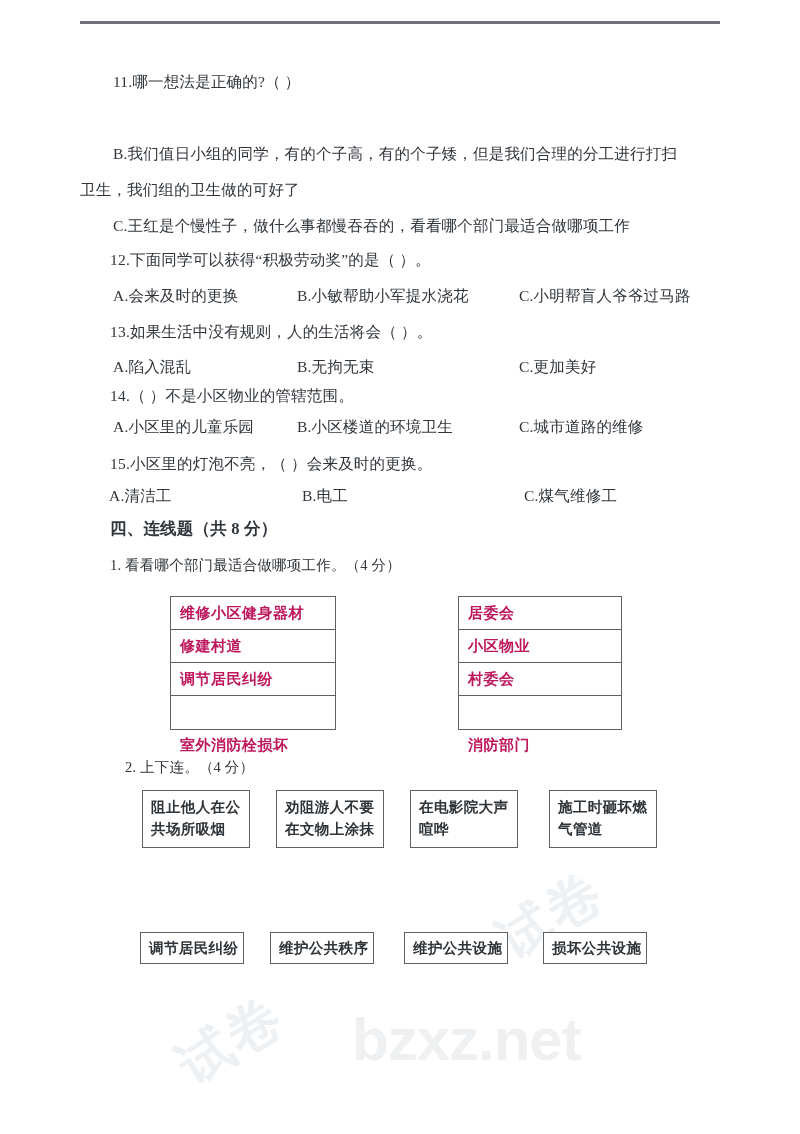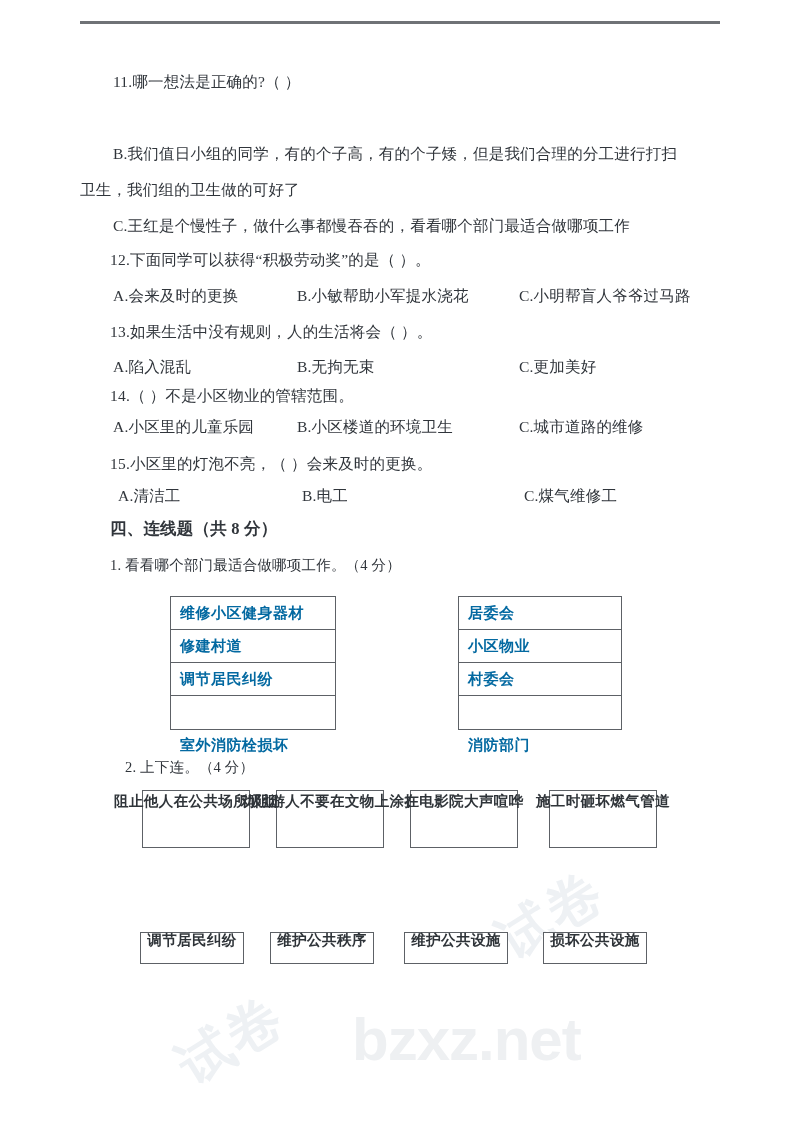--- a/index.html
+++ b/index.html
@@ -86,36 +86,36 @@
   .match-table .cell {
     height: 33px;
     box-sizing: border-box;
     border-bottom: 1.5px solid #5d6166;
     display: flex;
     align-items: center;
     padding-left: 9px;
     font-size: 15px;
     font-family: "Liberation Sans", "DejaVu Sans", sans-serif;
     font-weight: 700;
-    color: #0369a1;
+    color: #be185d;
     letter-spacing: 0.5px;
     white-space: nowrap;
   }
   .match-table .cell:last-child { border-bottom: none; margin-top: 33px; }
   #match-left  { left: 170px; top: 596px; width: 166px; height: 134px; }
   #match-right { left: 458px; top: 596px; width: 164px; height: 134px; }
 
   
   .tile {
     position: absolute;
     border: 1.5px solid #5d6166;
     box-sizing: border-box;
     background: #ffffff;
     display: flex;
-    flex-direction: row;
+    flex-direction: column;
     justify-content: center;
     padding: 0 8px;
     font-family: "Liberation Sans", "DejaVu Sans", sans-serif;
     font-weight: 700;
     font-size: 14.5px;
     line-height: 1.5;
     color: #2f3439;
     letter-spacing: 0.4px;
   }
   .tile span { white-space: nowrap; display: block; }
@@ -148,21 +148,21 @@
   <div class="opt" style="left:113px; top:359px;">A.陷入混乱</div>
   <div class="opt" style="left:297px; top:359px;">B.无拘无束</div>
   <div class="opt" style="left:519px; top:359px;">C.更加美好</div>
 
   <div class="line" style="left:110px; top:388px;">14.（    ）不是小区物业的管辖范围。</div>
   <div class="opt" style="left:113px; top:419px;">A.小区里的儿童乐园</div>
   <div class="opt" style="left:297px; top:419px;">B.小区楼道的环境卫生</div>
   <div class="opt" style="left:519px; top:419px;">C.城市道路的维修</div>
 
   <div class="line" style="left:110px; top:456px;">15.小区里的灯泡不亮，（    ）会来及时的更换。</div>
-  <div class="opt" style="left:118px; top:488px;text-align:center;">A.清洁工</div>
+  <div class="opt" style="left:109px; top:488px;text-align:center;">A.清洁工</div>
   <div class="opt" style="left:302px; top:488px;">B.电工</div>
   <div class="opt" style="left:524px; top:488px;">C.煤气维修工</div>
 
   <div class="line bold" style="left:110px; top:521px;">四、连线题（共 8 分）</div>
   <div class="line" style="left:110px; top:558px; font-size:14.5px;">1. 看看哪个部门最适合做哪项工作。（4 分）</div>
 
   <div class="match-table" id="match-left">
     <div class="cell">维修小区健身器材</div>
     <div class="cell">修建村道</div>
     <div class="cell">调节居民纠纷</div>

